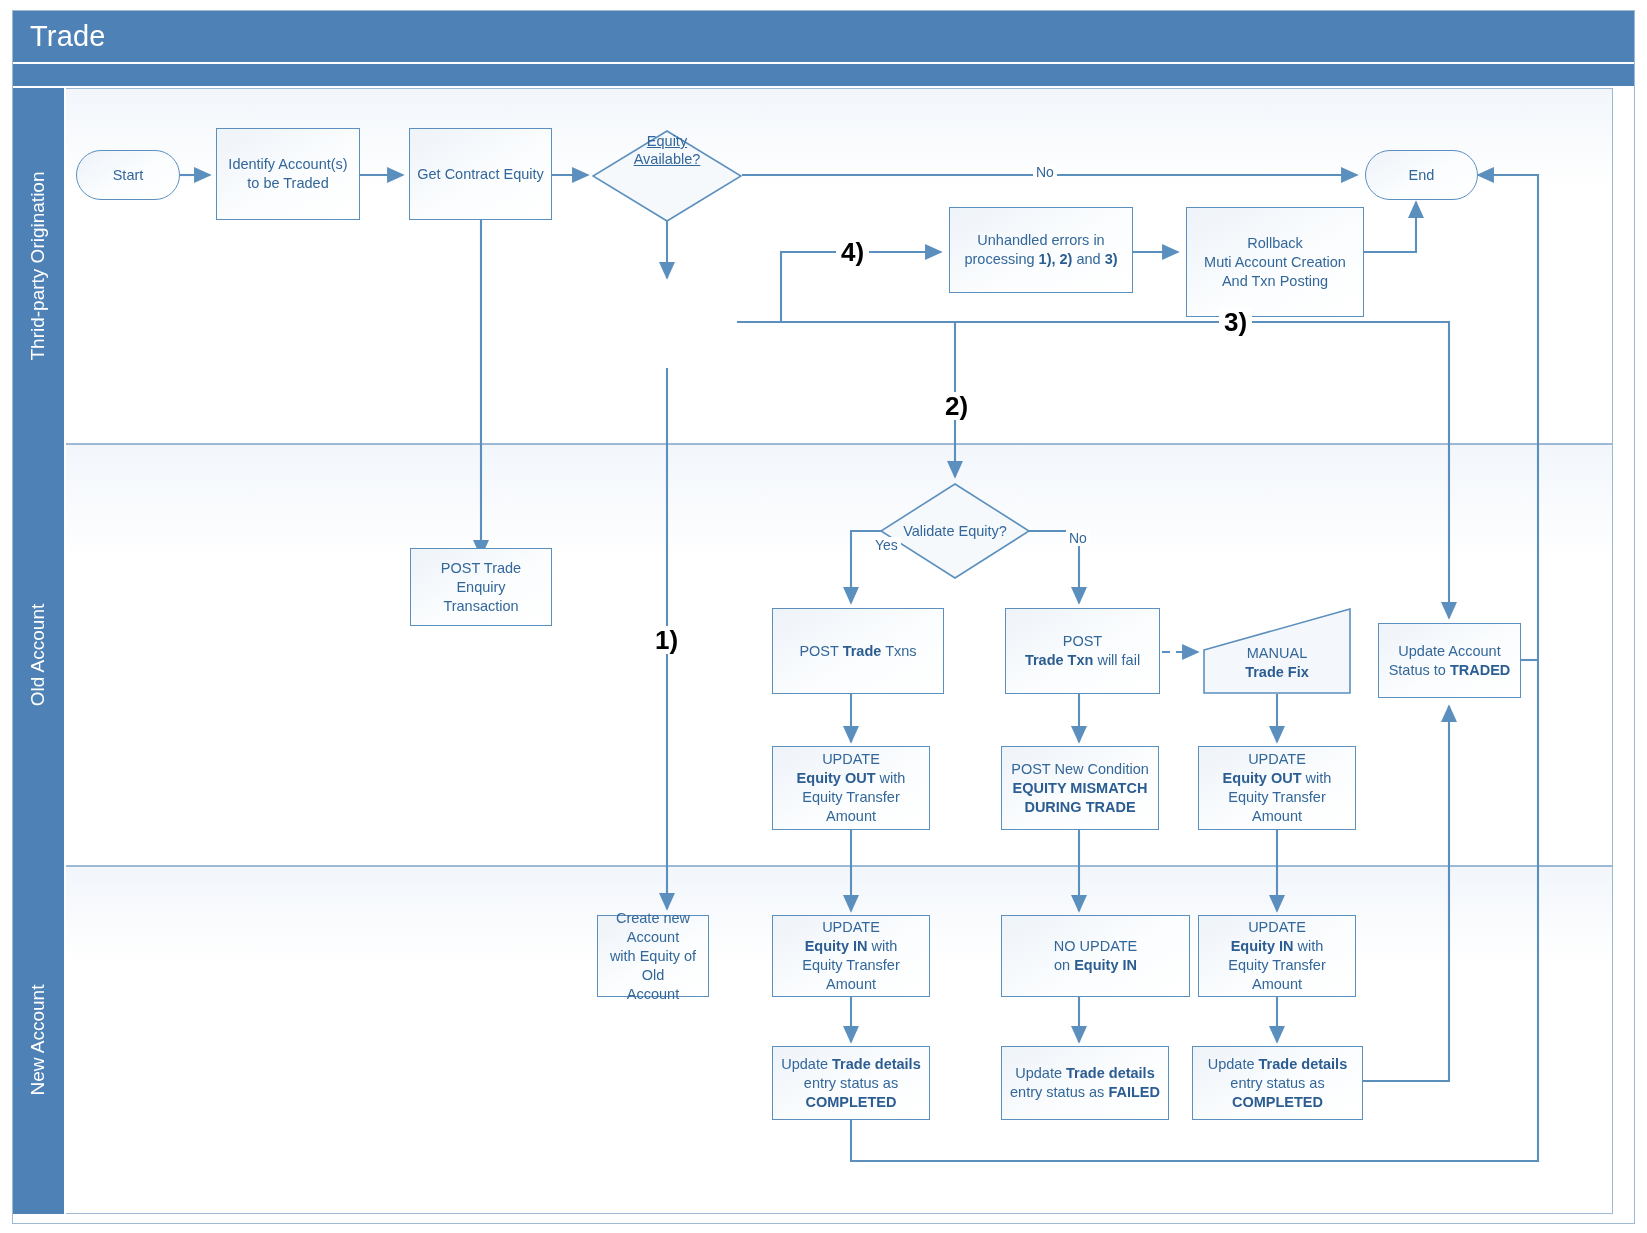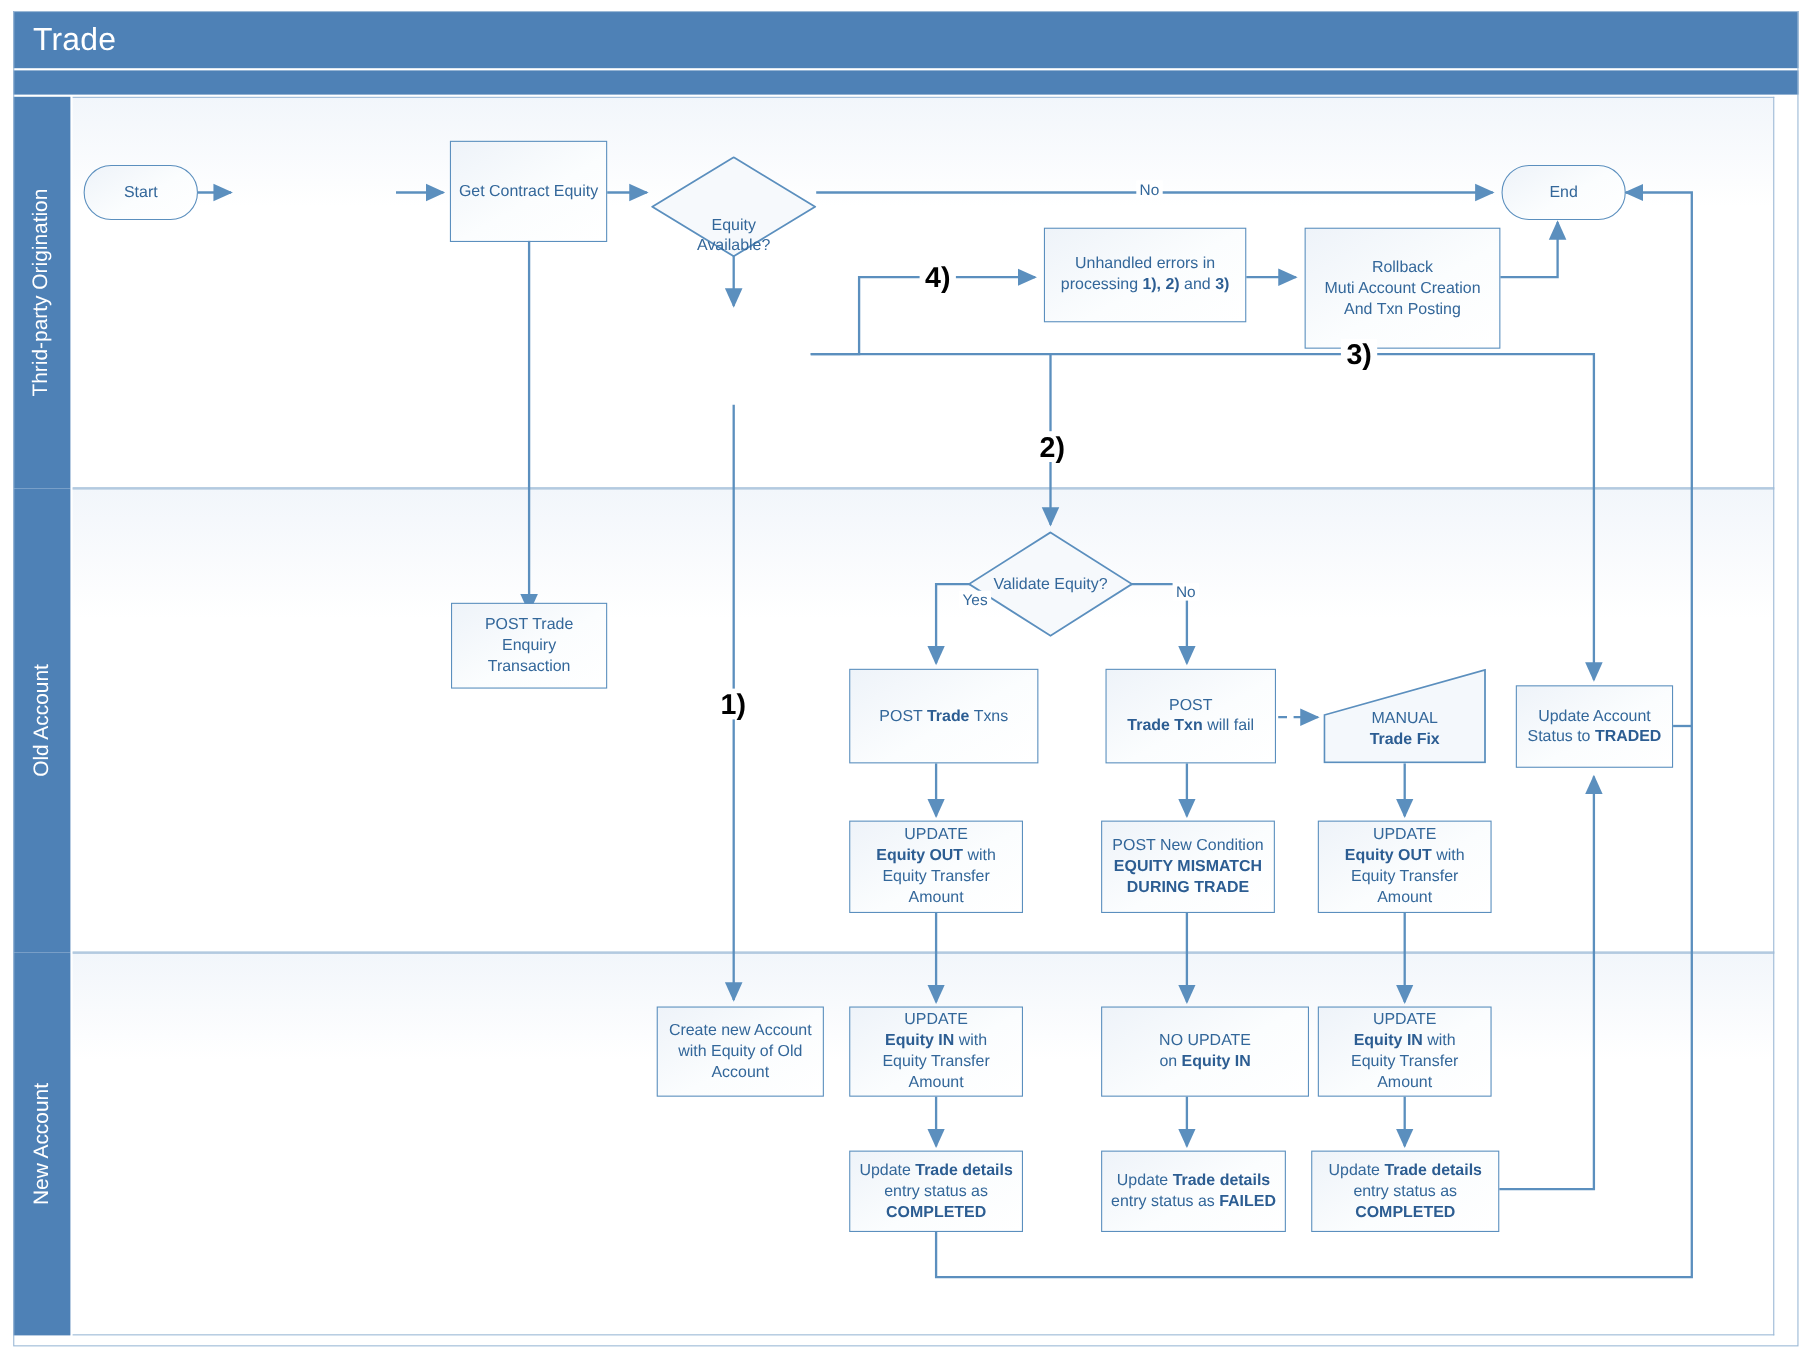--- a/index.html
+++ b/index.html
@@ -152,26 +152,32 @@
       <path d="M851,1120 L851,1161 L1538,1161 L1538,175 L1478,175" marker-end="url(#ah)"></path>
 
       <path d="M1521,660 L1538,660"></path>
     </g>
   </svg>
 
   <div class="node term" style="left:76px;top:150px;width:104px;height:50px;">
     <span class="t">Start</span>
   </div>
 
+  <div class="node" style="left:216px;top:128px;width:144px;height:92px;">
+    <span class="t">
+      <span>Identify Account(s)</span><br>
+      <span>to be Traded</span>
+    </span>
+  </div>
 
   <div class="node" style="left:409px;top:128px;width:143px;height:92px;">
     <span class="t">Get Contract Equity</span>
   </div>
 
-  <div class="diamond node" style="left:592px;top:142px;width:150px;height:92px;display:flex;align-items:flex-end;justify-content:center;">
+  <div class="diamond node" style="left:592px;top:130px;width:150px;height:92px;display:flex;align-items:flex-start;justify-content:center;text-decoration:underline;">
     <svg class="dshape" viewBox="0 0 150 92" preserveAspectRatio="none">
       <polygon points="75,1 149,46 75,91 1,46" fill="#f6f9fc" stroke="#5b8fbe" stroke-width="1.6"></polygon>
     </svg>
     <span class="dtext">
       <span>Equity</span><br>
       <span>Available?</span>
     </span>
   </div>
 
   <div class="node term" style="left:1365px;top:150px;width:113px;height:50px;">
@@ -263,21 +269,21 @@
 
   <div class="node" style="left:1198px;top:746px;width:158px;height:84px;">
     <span class="t">
       <span>UPDATE</span><br>
       <b>Equity OUT</b><span> with</span><br>
       <span>Equity Transfer</span><br>
       <span>Amount</span>
     </span>
   </div>
 
-  <div class="node" style="left:597px;top:915px;width:152px;height:82px;">
+  <div class="node" style="left:597px;top:915px;width:112px;height:82px;">
     <span class="t">
       <span>Create new Account</span><br>
       <span>with Equity of Old</span><br>
       <span>Account</span>
     </span>
   </div>
 
   <div class="node" style="left:772px;top:915px;width:158px;height:82px;">
     <span class="t">
       <span>UPDATE</span><br>

